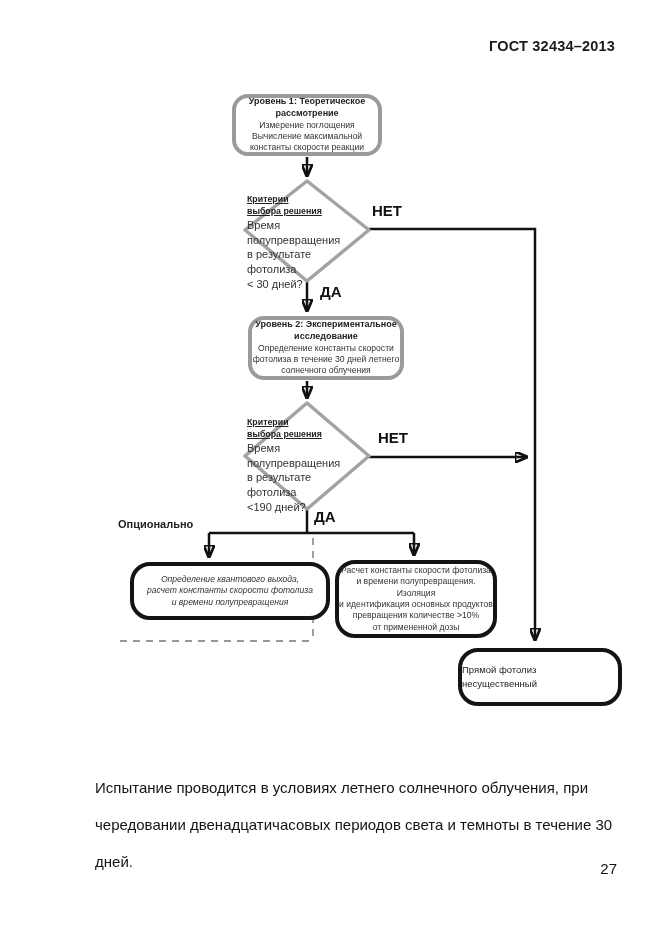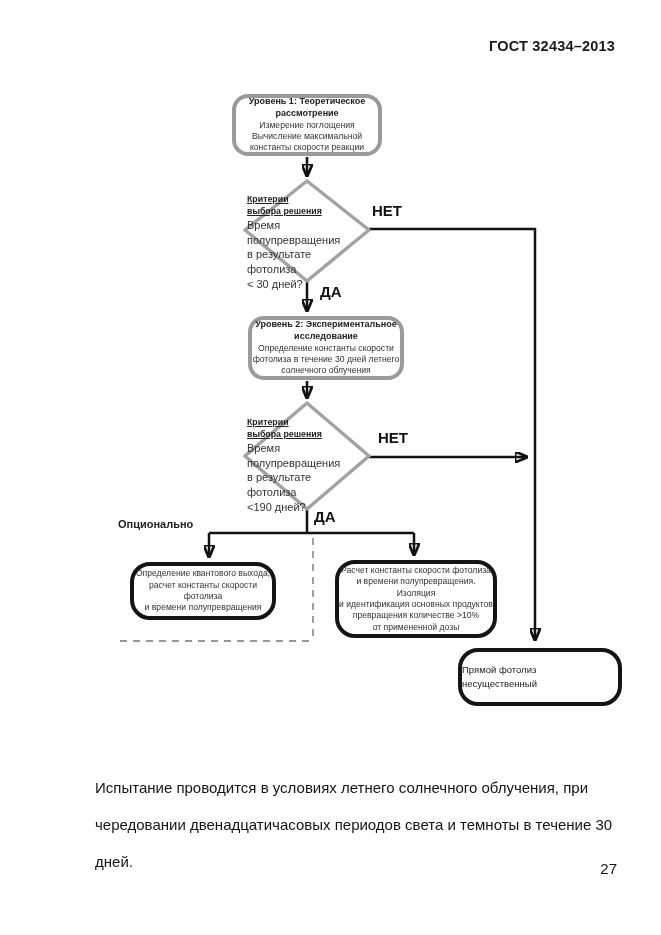--- a/index.html
+++ b/index.html
@@ -108,21 +108,21 @@
     <div class="diamond-body">Время полупревращения
 в результате
 фотолиза
 &lt;190 дней?</div>
   </div>
   <div class="abs branch-label" style="left:378px;top:429px;">НЕТ</div>
   <div class="abs branch-label" style="left:314px;top:508px;">ДА</div>
 
   <div class="abs optional-label" style="left:118px;top:518px;">Опционально</div>
 
-  <div class="abs node black-box" style="left:130px;top:562px;width:146px;height:58px;">
+  <div class="abs node black-box" style="left:130px;top:562px;width:200px;height:58px;font-style:italic;">
     <div class="box-body">Определение квантового выхода,
 расчет константы скорости фотолиза
 и времени полупревращения</div>
   </div>
 
   <div class="abs node black-box" style="left:335px;top:560px;width:162px;height:78px;">
     <div class="box-body">Расчет константы скорости фотолиза
 и времени полупревращения. Изоляция
 и идентификация основных продуктов
 превращения количестве &gt;10%

